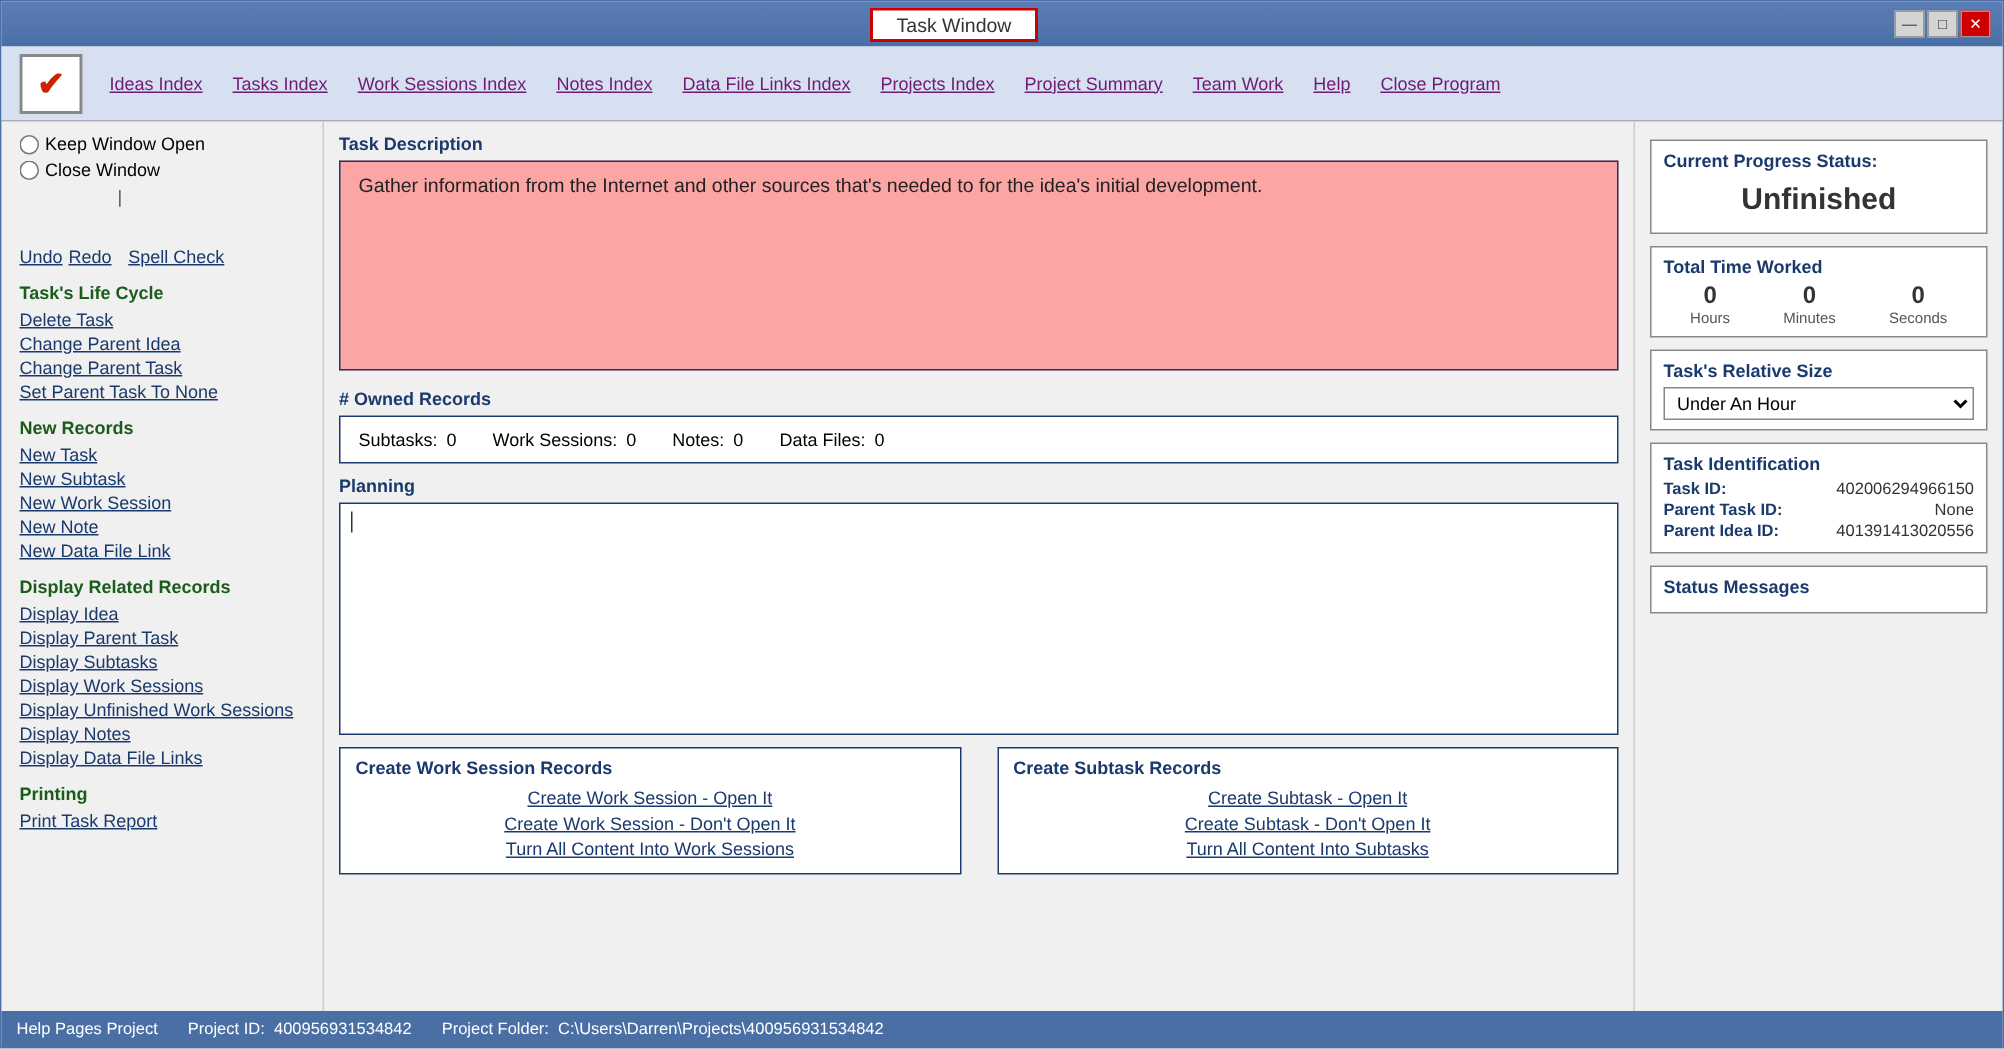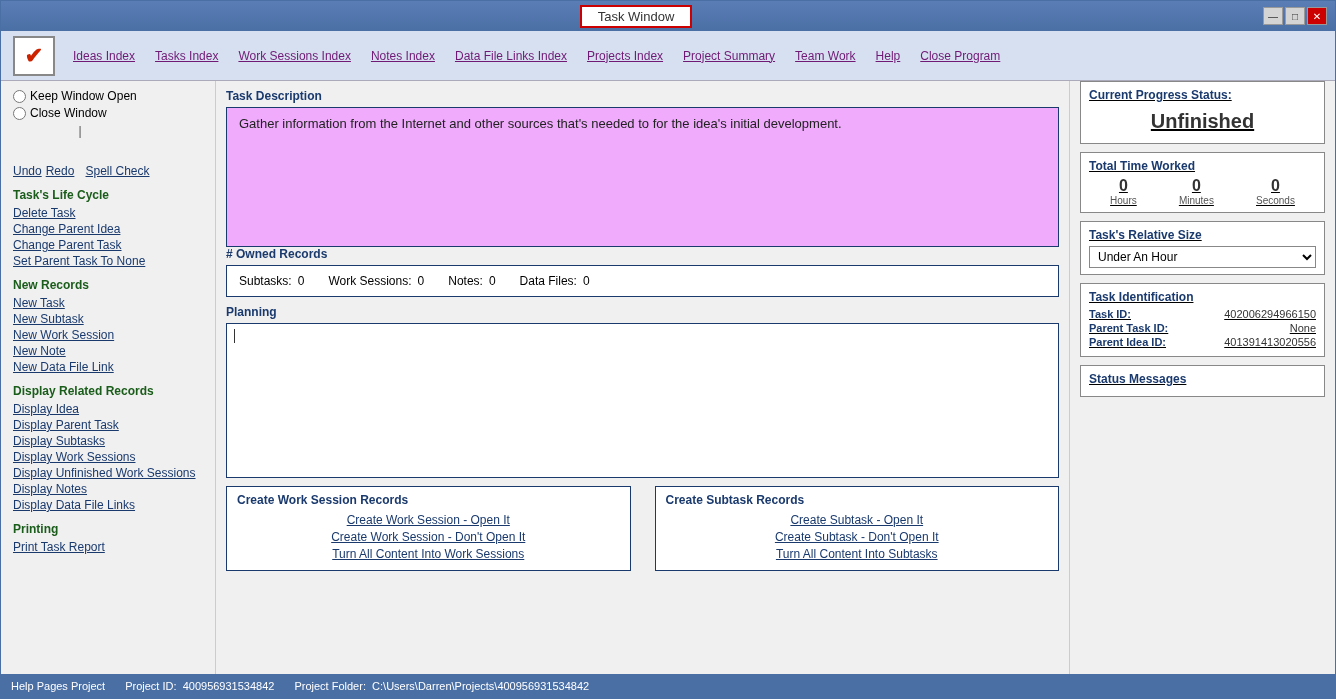--- a/index.html
+++ b/index.html
@@ -193,26 +193,26 @@
 
     .section-label {
       color: #1a3a6e;
       font-weight: bold;
       font-size: 12px;
       margin-bottom: 4px;
     }
 
     .task-description-box {
       border: 1px solid #1a3a6e;
-      background: #f0abfc;
+      background: #fca5a5;
       min-height: 140px;
       padding: 8px 12px;
       font-size: 13px;
       color: #222;
-      margin-bottom: 0;
+      margin-bottom: 12px;
     }
 
     .owned-records-box {
       border: 1px solid #1a3a6e;
       background: white;
       padding: 8px 12px;
       margin-bottom: 8px;
     }
 
     .owned-records-row {
@@ -271,27 +271,26 @@
       text-decoration: underline;
       cursor: pointer;
       display: block;
       font-size: 12px;
       margin-bottom: 3px;
       text-align: center;
     }
 
     
     .right-panel {
-      width: 266px;
-      padding: 0 10px;
+      width: 246px;
+      padding: 12px 10px;
       background: #f0f0f0;
       border-left: 1px solid #ccc;
       flex-shrink: 0;
       overflow-y: auto;
-      text-decoration: underline;
     }
 
     .right-section {
       border: 1px solid #888;
       padding: 6px 8px;
       margin-bottom: 8px;
       background: white;
     }
 
     .right-section-title {

